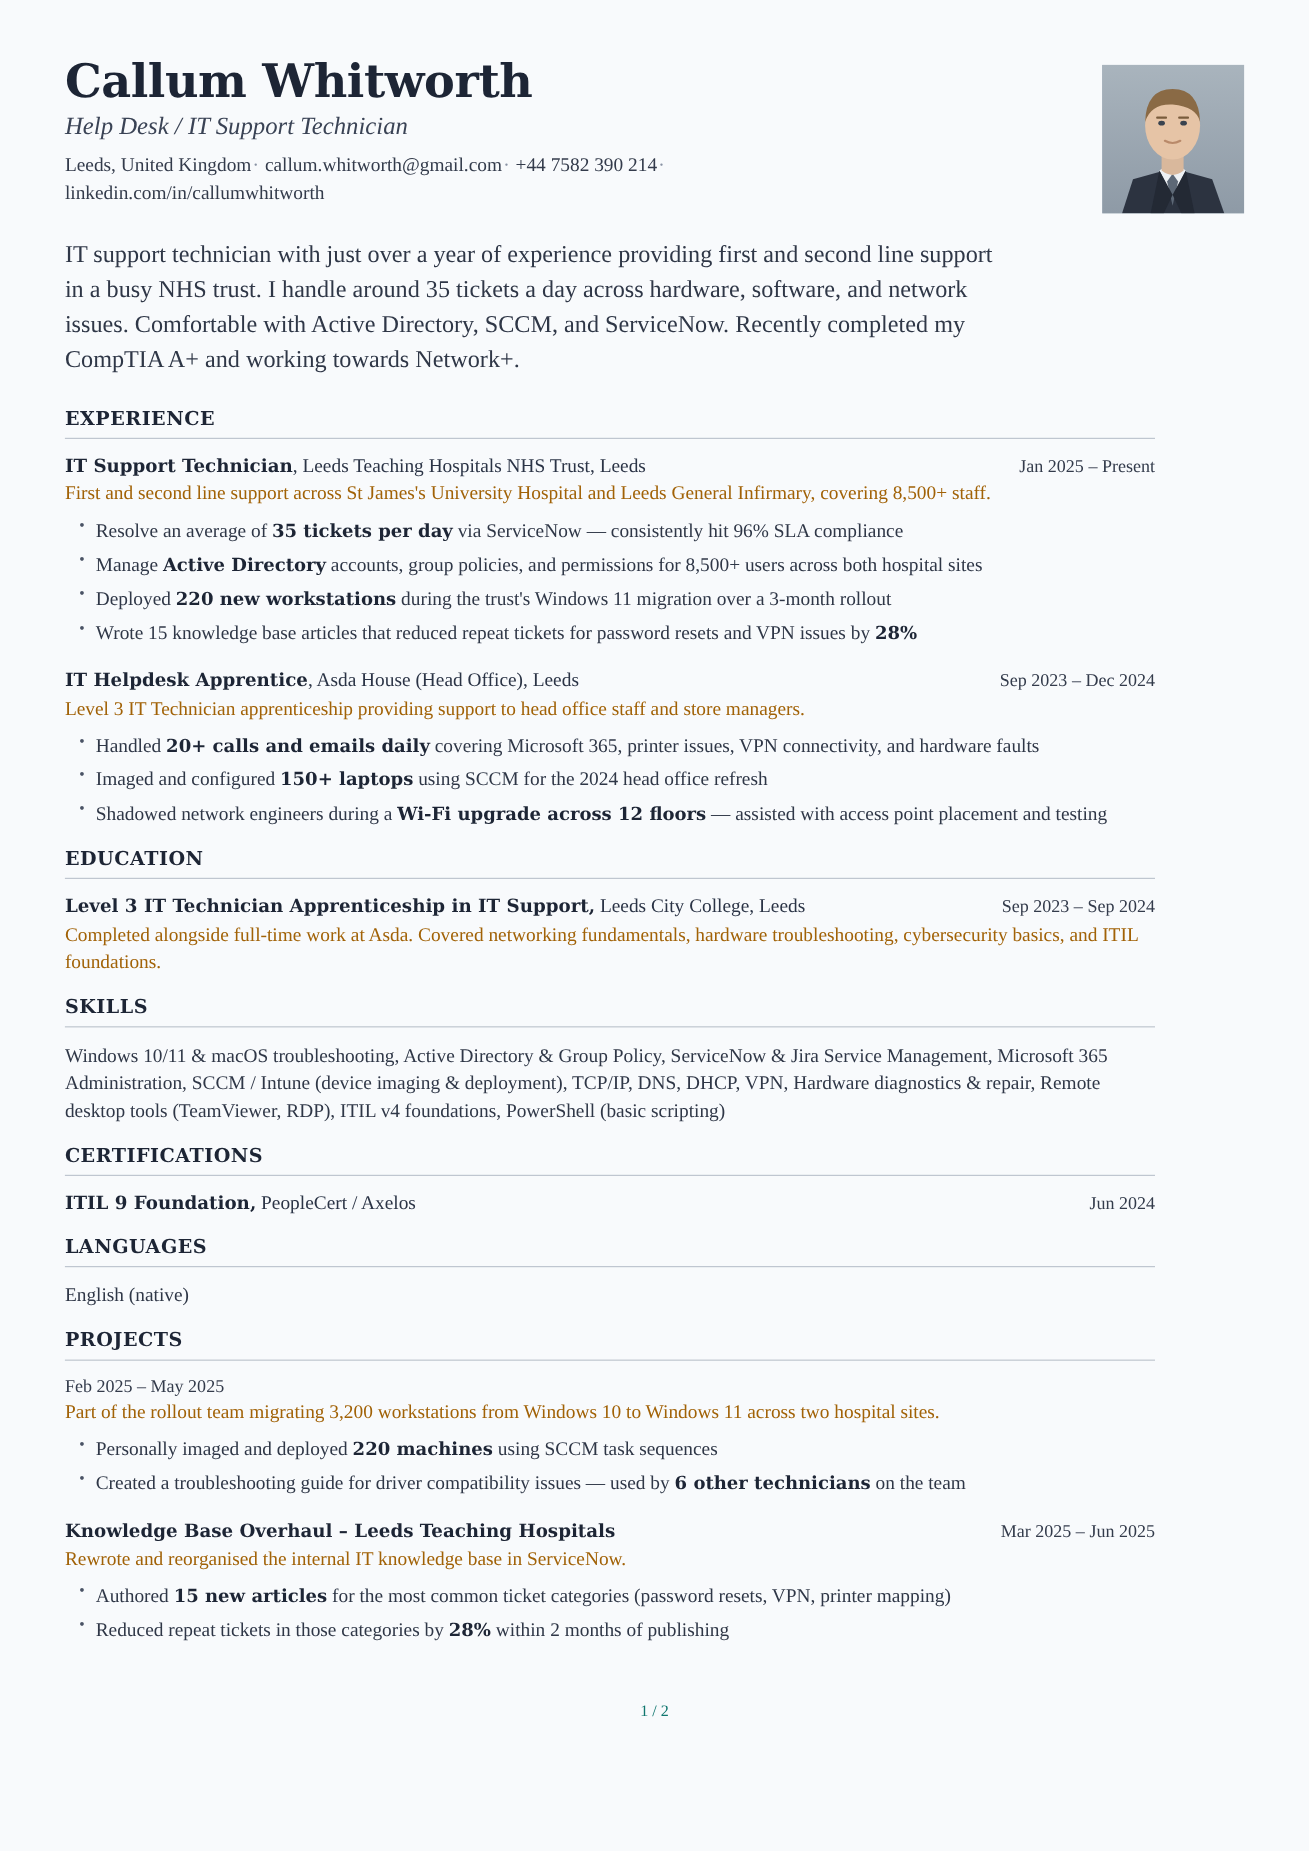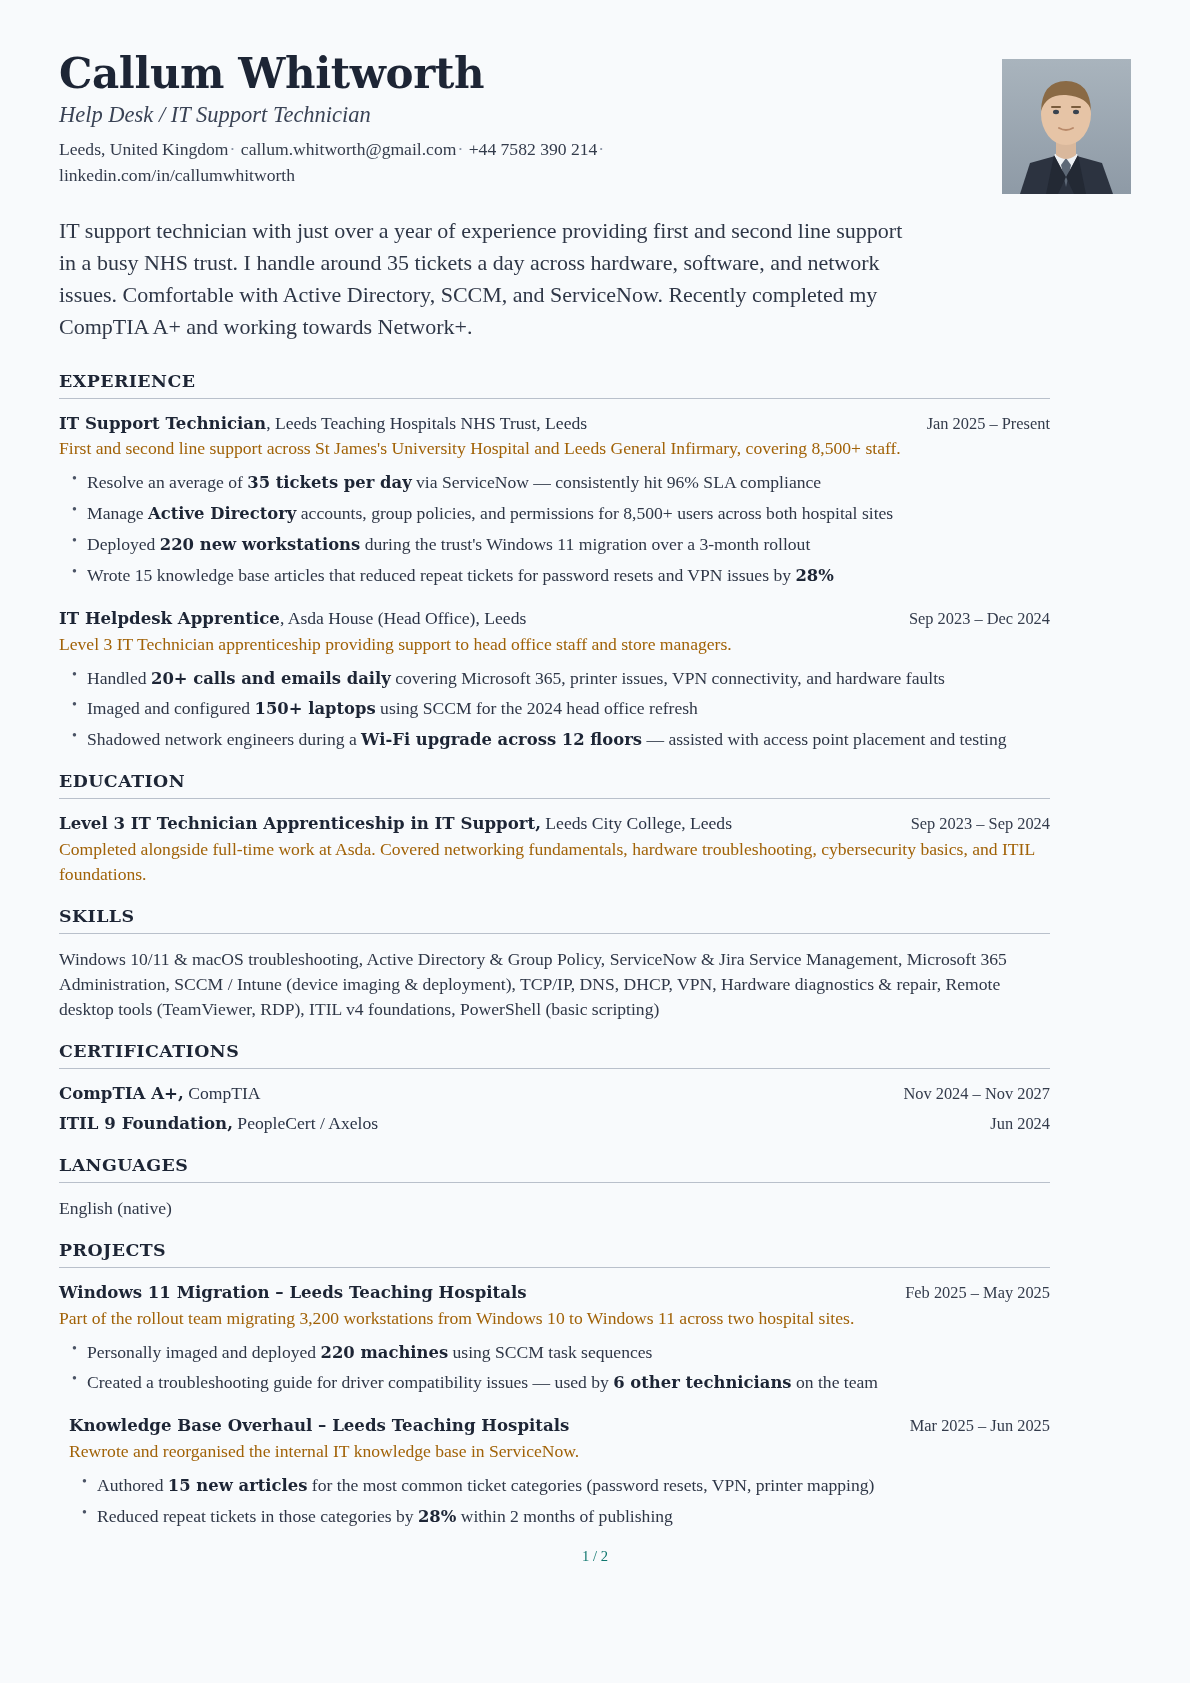--- a/index.html
+++ b/index.html
@@ -264,55 +264,48 @@
       <div class="sec-title">SKILLS</div>
       <div class="rule"></div>
       <div class="para">Windows 10/11 &amp; macOS troubleshooting, Active Directory &amp; Group Policy, ServiceNow &amp; Jira Service Management, Microsoft 365 Administration, SCCM / Intune (device imaging &amp; deployment), TCP/IP, DNS, DHCP, VPN, Hardware diagnostics &amp; repair, Remote desktop tools (TeamViewer, RDP), ITIL v4 foundations, PowerShell (basic scripting)</div>
     </div>
 
     <div class="section tight">
       <div class="sec-title">CERTIFICATIONS</div>
       <div class="rule"></div>
       <div class="cert-row">
         <div class="entry-head">
-          <div class="entry-title"><b>CompTIA A+,</b><span> CompTIA</span></div>
-          <div class="entry-date">Nov 2024 – Nov 2027</div>
-        </div>
-      </div>
-      <div class="cert-row">
-        <div class="entry-head">
           <div class="entry-title"><b>ITIL 9 Foundation,</b><span> PeopleCert / Axelos</span></div>
           <div class="entry-date">Jun 2024</div>
         </div>
       </div>
     </div>
 
     <div class="section tight">
       <div class="sec-title">LANGUAGES</div>
       <div class="rule"></div>
       <div class="lang">English (native)</div>
     </div>
 
     <div class="section tight">
       <div class="sec-title">PROJECTS</div>
       <div class="rule"></div>
 
       <div class="entry">
         <div class="entry-head">
-          <div class="entry-title"><b>Windows 11 Migration – Leeds Teaching Hospitals</b></div>
           <div class="entry-date">Feb 2025 – May 2025</div>
         </div>
         <div class="entry-desc">Part of the rollout team migrating 3,200 workstations from Windows 10 to Windows 11 across two hospital sites.</div>
         <ul class="bullets">
           <li><span>Personally imaged and deployed </span><b class="s">220 machines</b><span> using SCCM task sequences</span></li>
           <li><span>Created a troubleshooting guide for driver compatibility issues — used by </span><b class="s">6 other technicians</b><span> on the team</span></li>
         </ul>
       </div>
 
-      <div class="entry" style="margin-top:19px;margin-left:10px;">
+      <div class="entry" style="margin-top:19px;">
         <div class="entry-head">
           <div class="entry-title"><b>Knowledge Base Overhaul – Leeds Teaching Hospitals</b></div>
           <div class="entry-date">Mar 2025 – Jun 2025</div>
         </div>
         <div class="entry-desc">Rewrote and reorganised the internal IT knowledge base in ServiceNow.</div>
         <ul class="bullets">
           <li><span>Authored </span><b class="s">15 new articles</b><span> for the most common ticket categories (password resets, VPN, printer mapping)</span></li>
           <li><span>Reduced repeat tickets in those categories by </span><b class="s">28%</b><span> within 2 months of publishing</span></li>
         </ul>
       </div>

